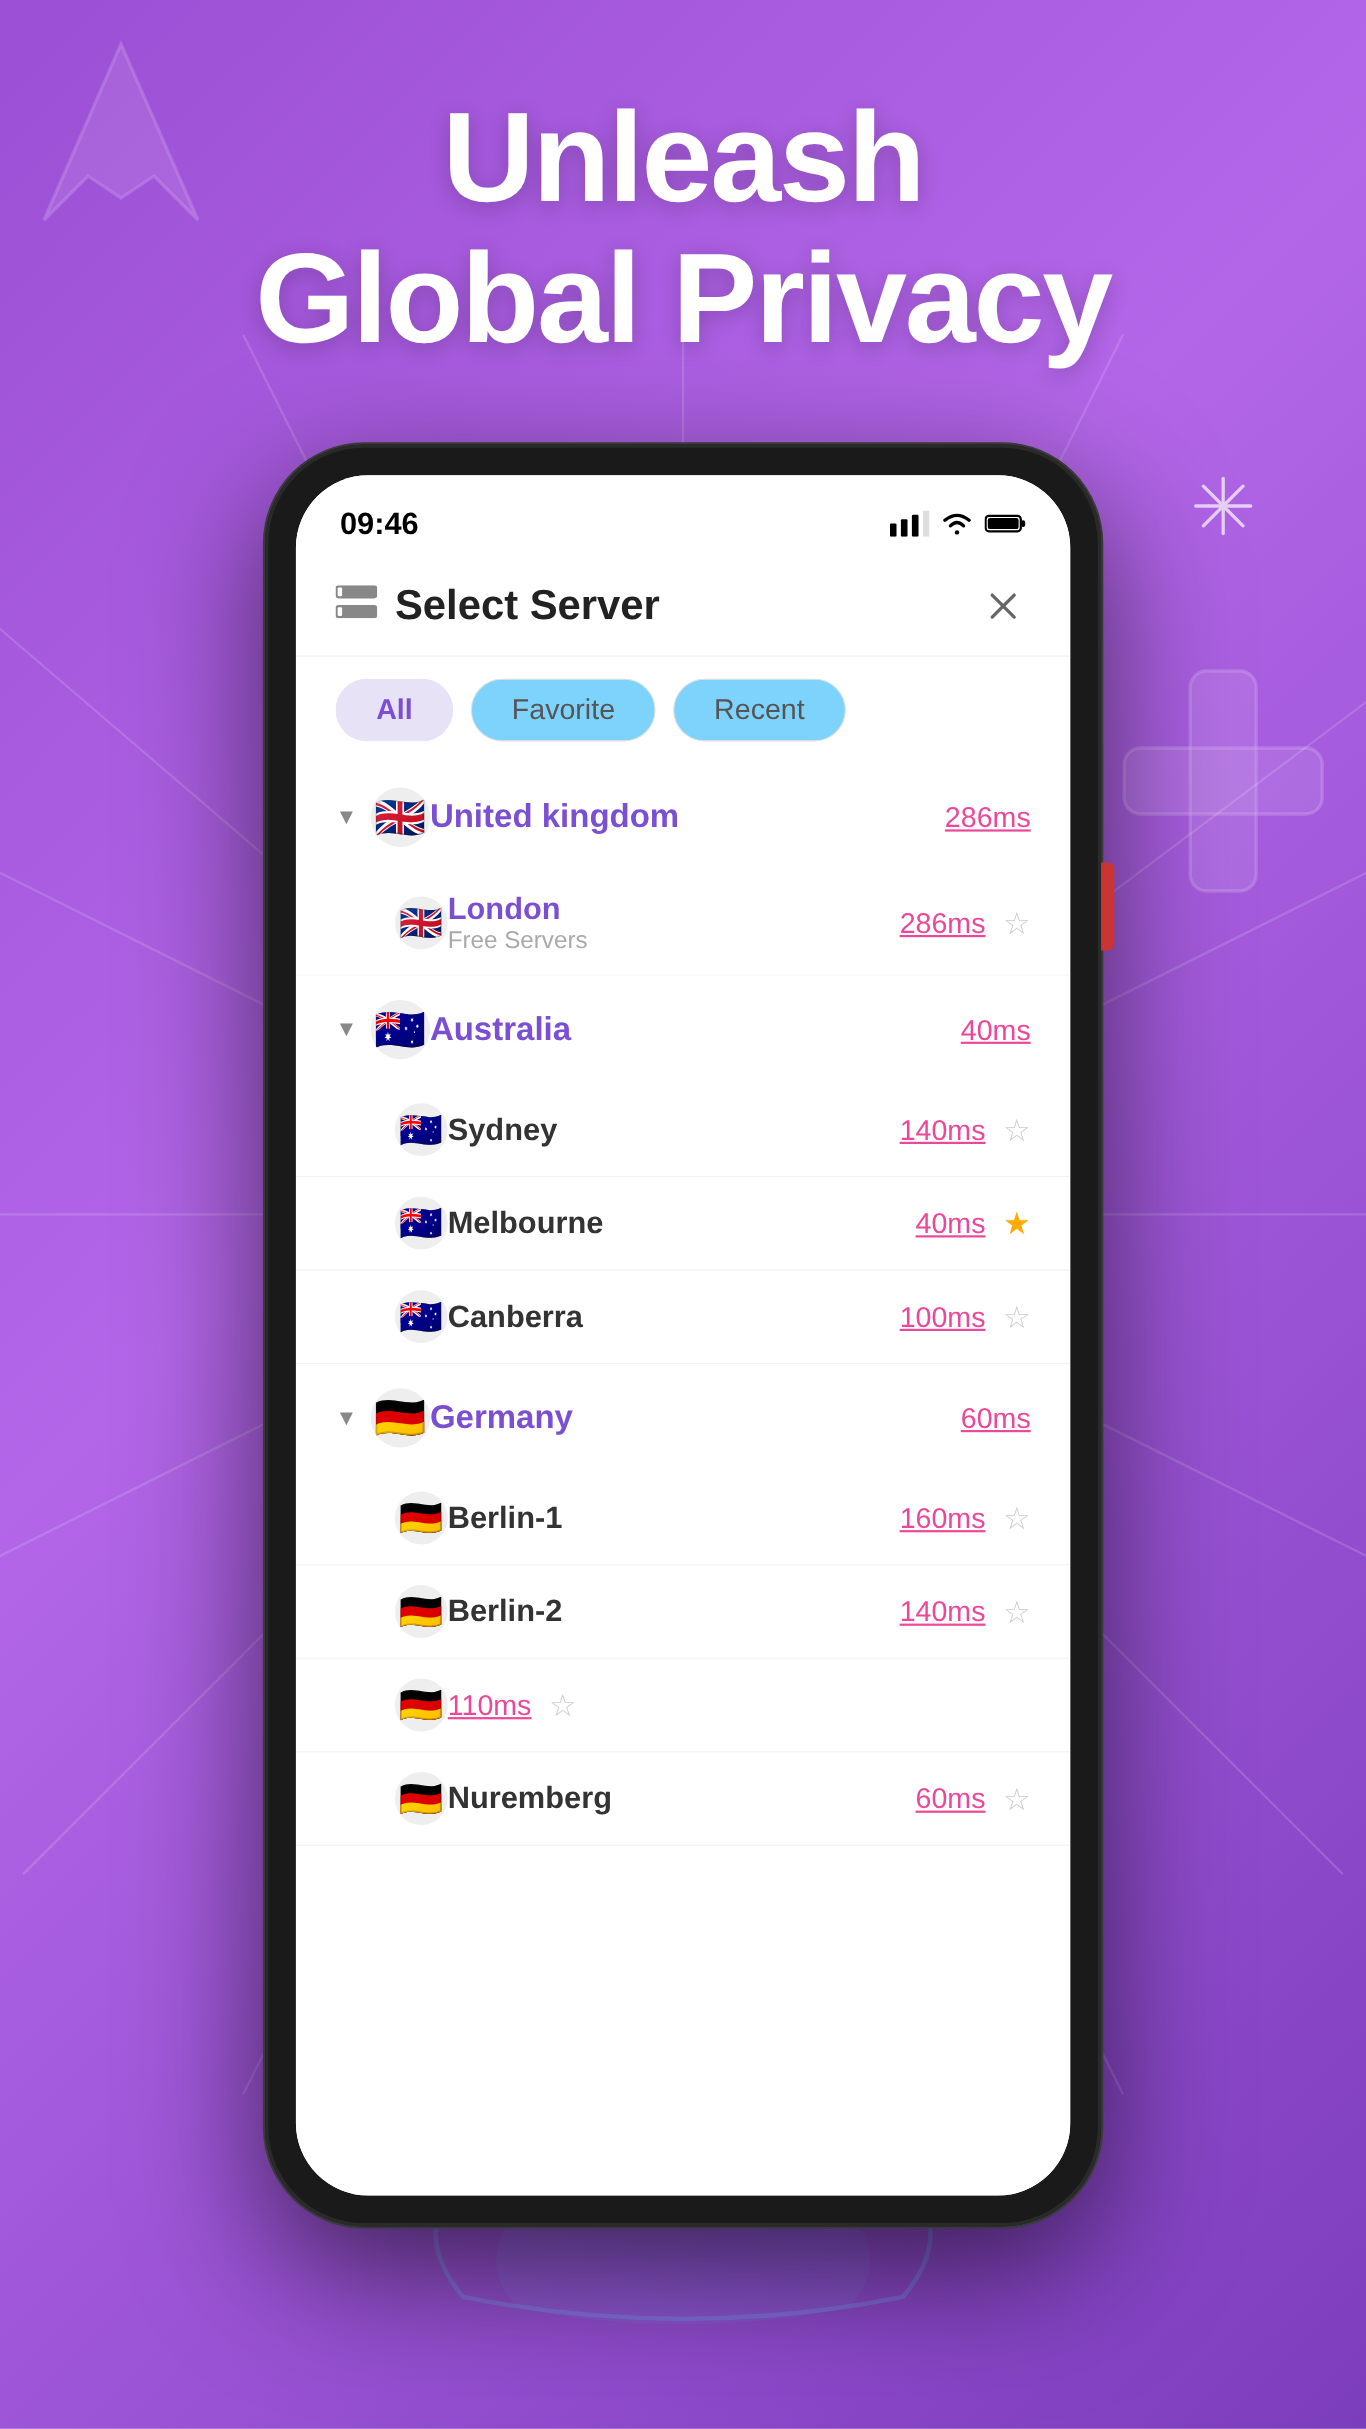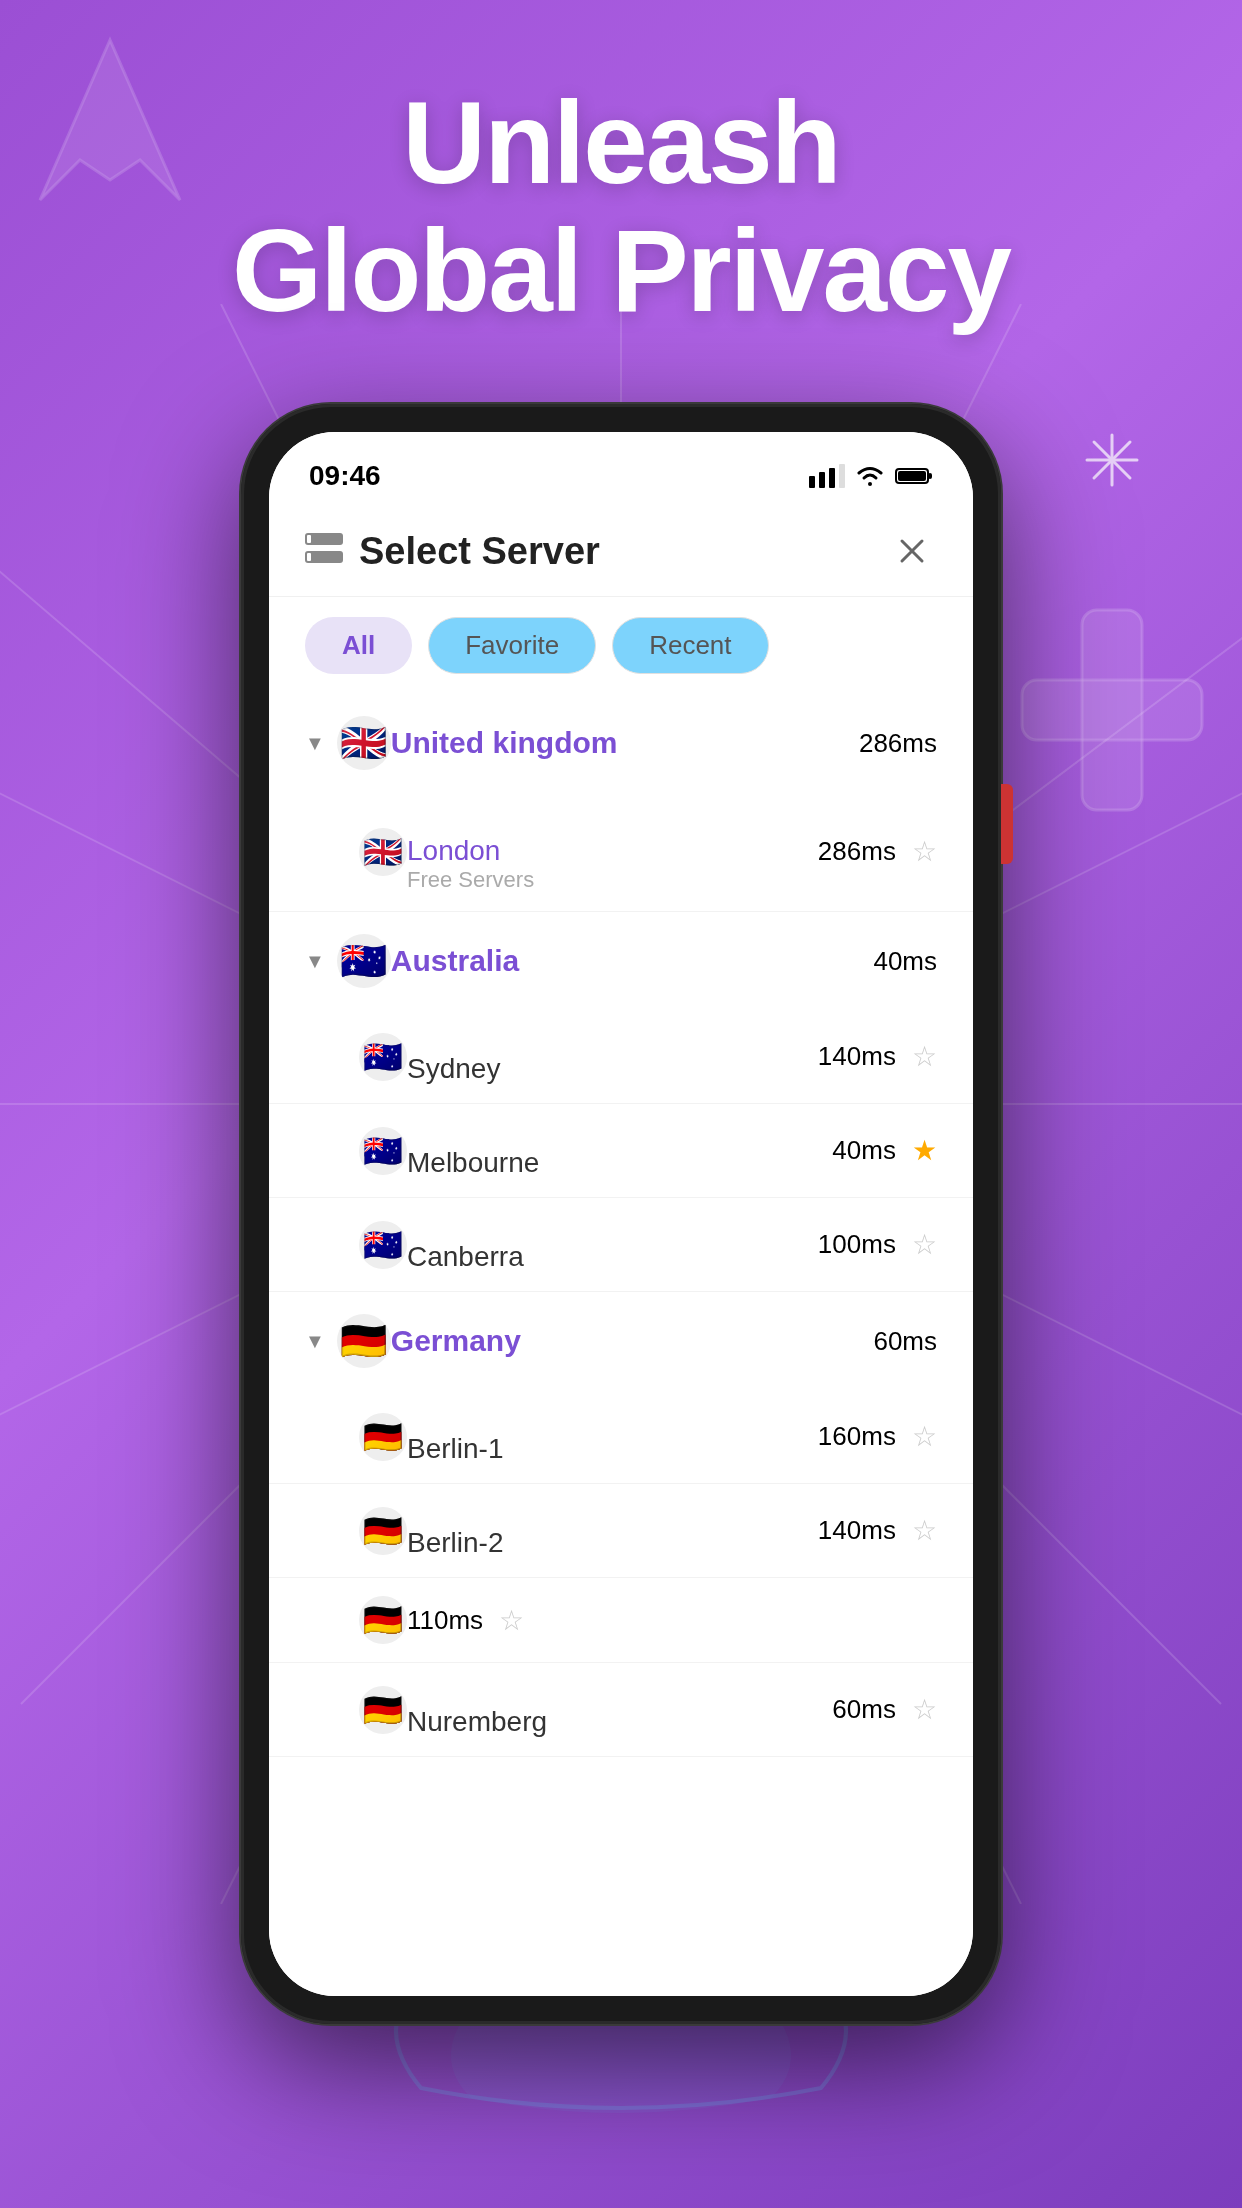--- a/index.html
+++ b/index.html
@@ -260,40 +260,39 @@
       font-size: 30px;
       font-weight: 600;
       color: #7b4fd4;
     }
 
     .latency {
       font-size: 26px;
       font-weight: 500;
     }
 
-    .latency.green { color: #000000; }
+    .latency.green { color: #ec4899; text-decoration: underline; }
 
     
     .city-row {
       display: flex;
       align-items: center;
       padding: 18px 36px 18px 90px;
       border-bottom: 1px solid #f2f2f2;
       cursor: pointer;
     }
 
     .city-info {
       flex: 1;
     }
 
     .city-name {
       font-size: 28px;
-      font-weight: 400;
+      font-weight: 700;
       color: #7b4fd4;
-      margin-top: 25px;
     }
 
     .city-name.dark { color: #333; }
 
     .city-subtitle {
       font-size: 22px;
       color: #aaa;
     }
 
     .city-right {

